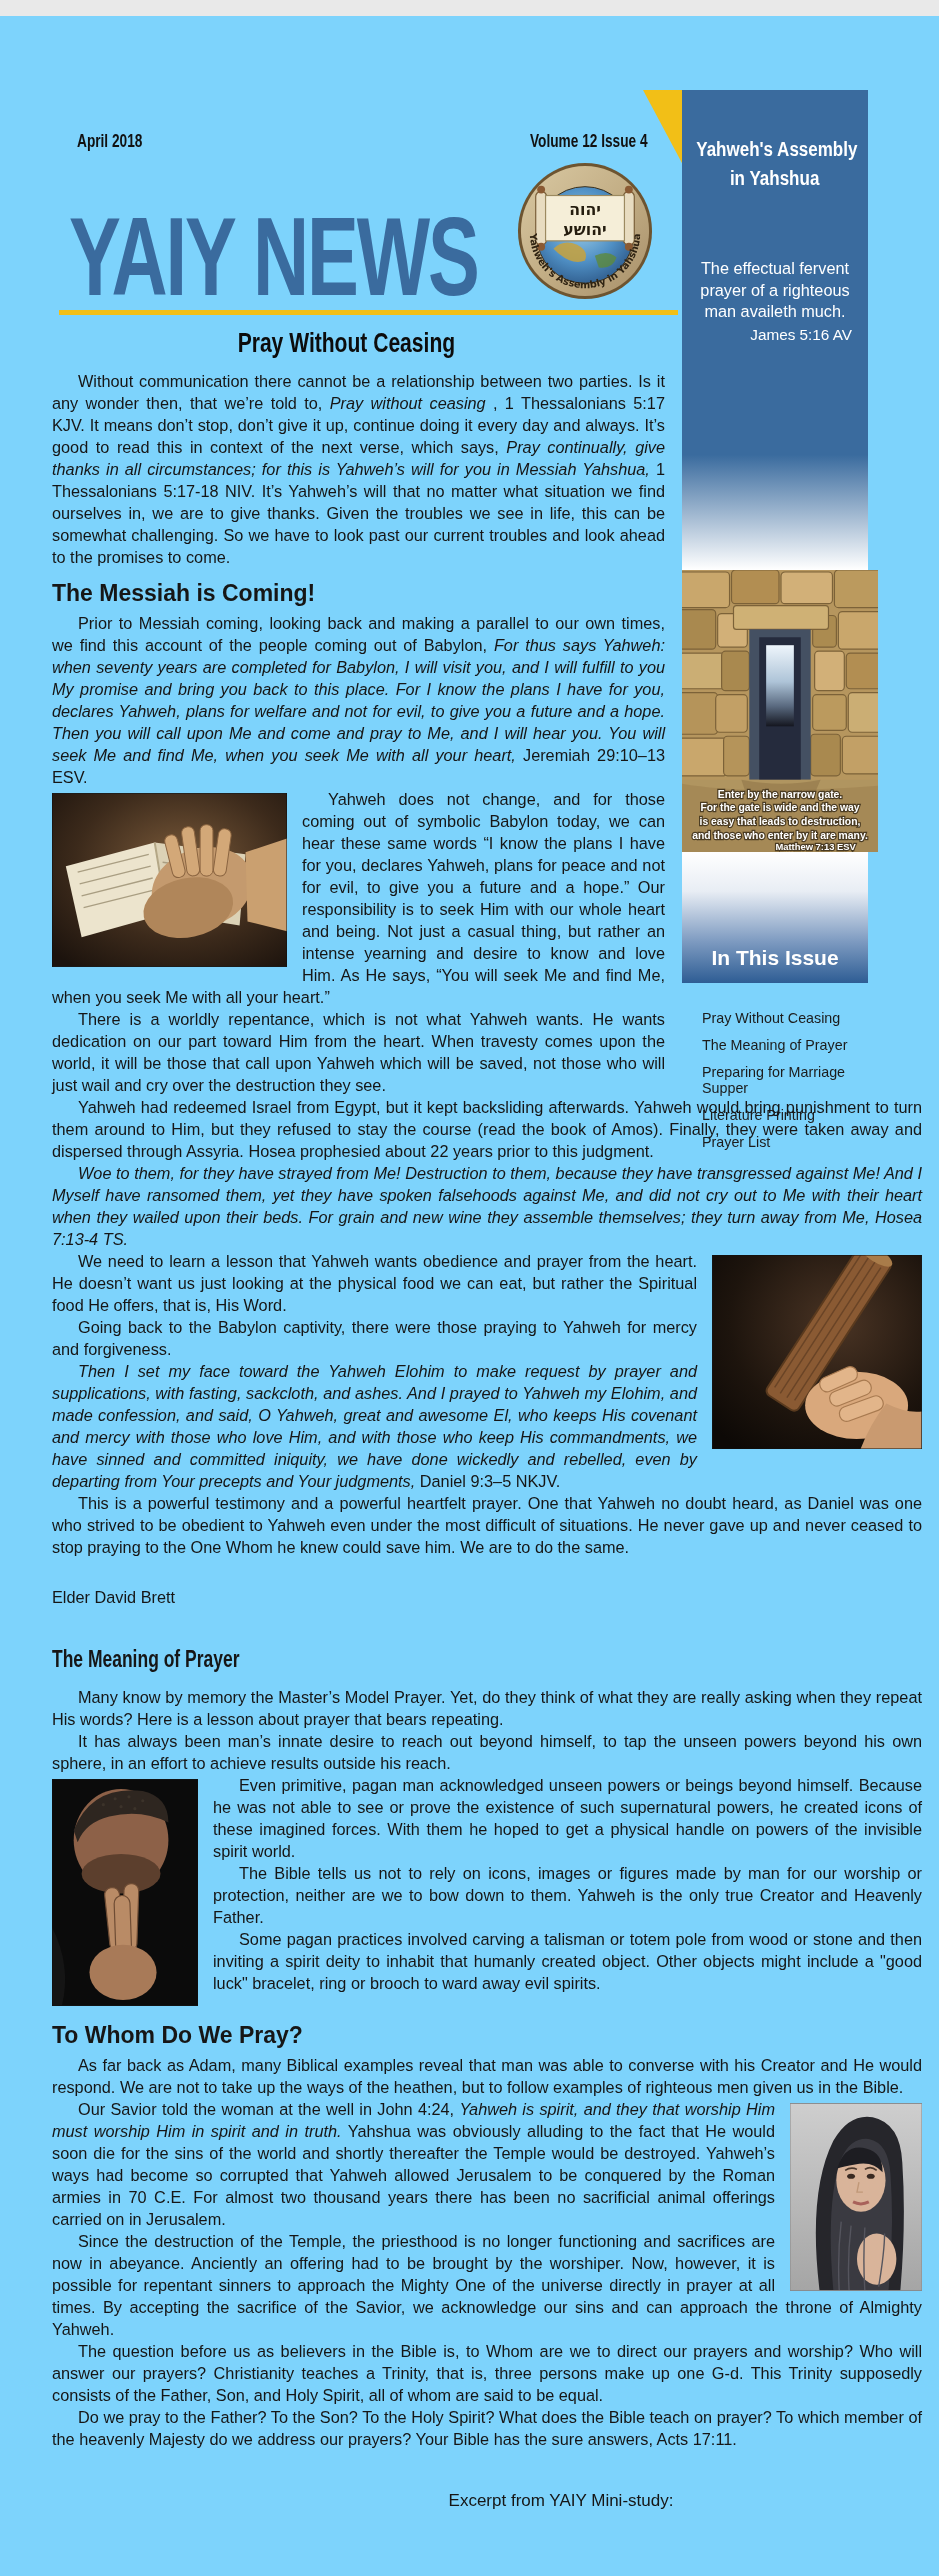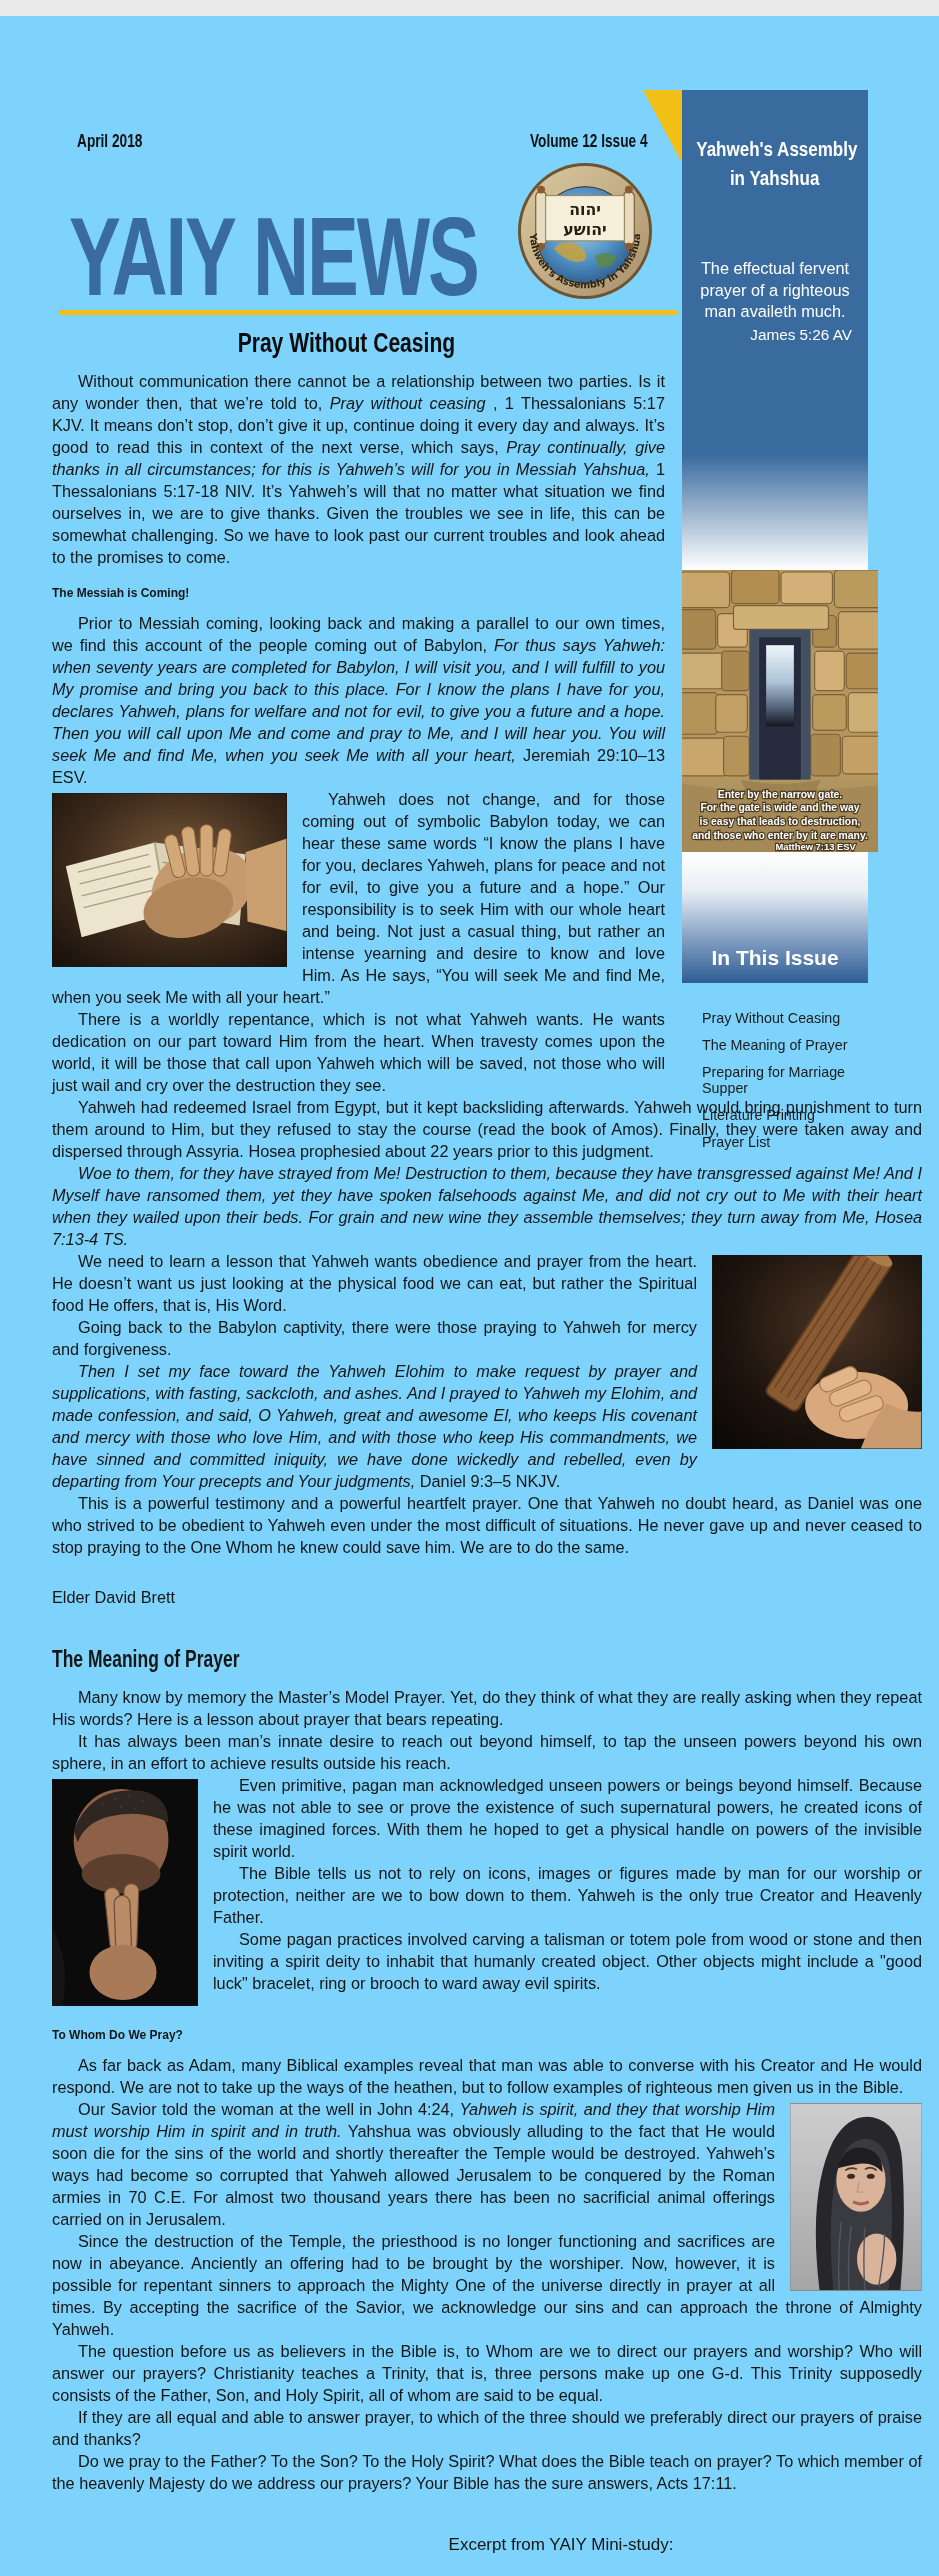--- a/index.html
+++ b/index.html
@@ -32,21 +32,21 @@
   .sb-list{padding:27px 0 0 20px;font-size:14.3px;color:#1c1c1c;}
   .sb-list div{margin-bottom:11px;}
 
   
   .art-title{position:absolute;left:40px;top:312px;width:613px;text-align:center;font-size:27px;color:#0c0c0c;}
   .content{position:absolute;left:52px;top:354px;width:870px;font-size:16.3px;line-height:22px;text-align:justify;}
   .col-narrow{width:613px;}
   .col-full{width:870px;}
   p.body{margin:0;text-indent:26px;}
   .ital{font-style:italic;}
-  h3.sub{font-size:12px;margin:14px 0 8px;text-indent:0;text-align:left;}
+  h3.sub{font-size:23px;margin:14px 0 8px;text-indent:0;text-align:left;}
   .byline{margin:28px 71px 0 0;text-align:left;text-indent:0;font-size:16.3px;}
   .sec-title{margin:40px 0 16px;font-size:23px;text-align:left;}
   .excerpt{margin-top:40px;text-align:center;text-indent:0;padding-left:148px;font-size:17px;}
 
   .ph{line-height:0;}
   .float-l{float:left;margin:5px 15px 5px 0;}
   .float-r{float:right;margin:5px 0 5px 15px;}
   .clear{clear:both;}
 </style>
 </head>
@@ -96,21 +96,21 @@
   <div class="yellow-rule"></div>
 
   <div class="tri"></div>
   <aside class="sidebar">
     <div class="sb-top">
       <div class="sb-org">
         <span class="cond-c" style="transform:scaleX(0.85);">Yahweh's Assembly</span><br>
         <span class="cond-c" style="transform:scaleX(0.85);">in Yahshua</span>
       </div>
       <div class="sb-quote">The effectual fervent prayer of a righteous man availeth much.</div>
-      <div class="sb-quote-ref">James 5:26 AV</div>
+      <div class="sb-quote-ref">James 5:16 AV</div>
     </div>
     <div class="sb-gate">
       <svg viewBox="0 0 198 285" width="196" height="282">
         <defs>
           <linearGradient id="sky" x1="0" y1="0" x2="0" y2="1">
             <stop offset="0%" stop-color="#eef5fb"></stop>
               <stop offset="45%" stop-color="#aec4d8"></stop>
               <stop offset="75%" stop-color="#5a6a80"></stop>
               <stop offset="100%" stop-color="#14161f"></stop>
           </linearGradient>
@@ -309,20 +309,19 @@
               <path d="M62,124 Q58,158 60,190"></path>
             <path d="M76,126 Q74,160 76,190"></path>
               <path d="M90,186 Q96,150 96,132"></path>
           </g>
           <rect width="134" height="190" fill="none" stroke="#888" stroke-width="1"></rect>
         </svg>
       </div>
       <p class="body"><span>Our Savior told the woman at the well in John 4:24, </span><span style="font-style: italic;">Yahweh is spirit, and they that worship Him must worship Him in spirit and in truth.</span><span> Yahshua was obviously alluding to the fact that He would soon die for the sins of the world and shortly thereafter the Temple would be destroyed. Yahweh’s ways had become so corrupted that Yahweh allowed Jerusalem to be conquered by the Roman armies in 70 C.E. For almost two thousand years there has been no sacrificial animal offerings carried on in Jerusalem.</span></p>
       <p class="body"><span>Since the destruction of the Temple, the priesthood is no longer functioning and sacrifices are now in abeyance. Anciently an offering had to be brought by the worshiper. Now, however, it is possible for repentant sinners to approach the Mighty One of the universe directly in prayer at all times. By accepting the sacrifice of the Savior, we acknowledge our sins and can approach the throne of Almighty Yahweh.</span></p>
       <p class="body"><span>The question before us as believers in the Bible is, to Whom are we to direct our prayers and worship? Who will answer our prayers? Christianity teaches a Trinity, that is, three persons make up one G-d. This Trinity supposedly consists of the Father, Son, and Holy Spirit, all of whom are said to be equal.</span></p>
-      <p class="body"><span>If they are all equal and able to answer prayer, to which of the three should we preferably direct our prayers of praise and thanks?</span></p>
       <p class="body"><span>Do we pray to the Father? To the Son? To the Holy Spirit? What does the Bible teach on prayer? To which member of the heavenly Majesty do we address our prayers? Your Bible has the sure answers, Acts 17:11.</span></p>
 
       <p class="excerpt">Excerpt from  YAIY Mini-study:</p>
     </div>
   </div>
 </div>
 
 
 </body></html>

